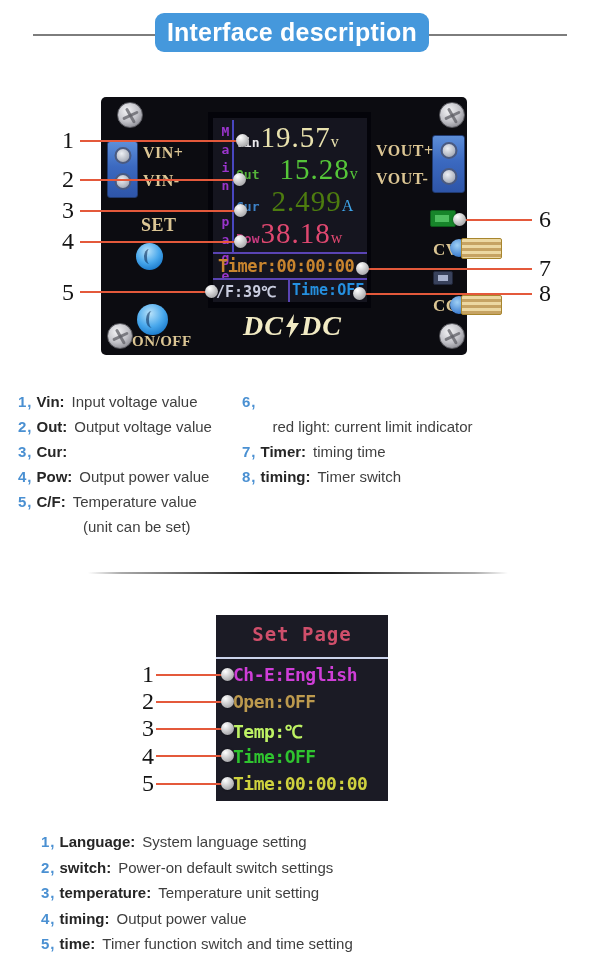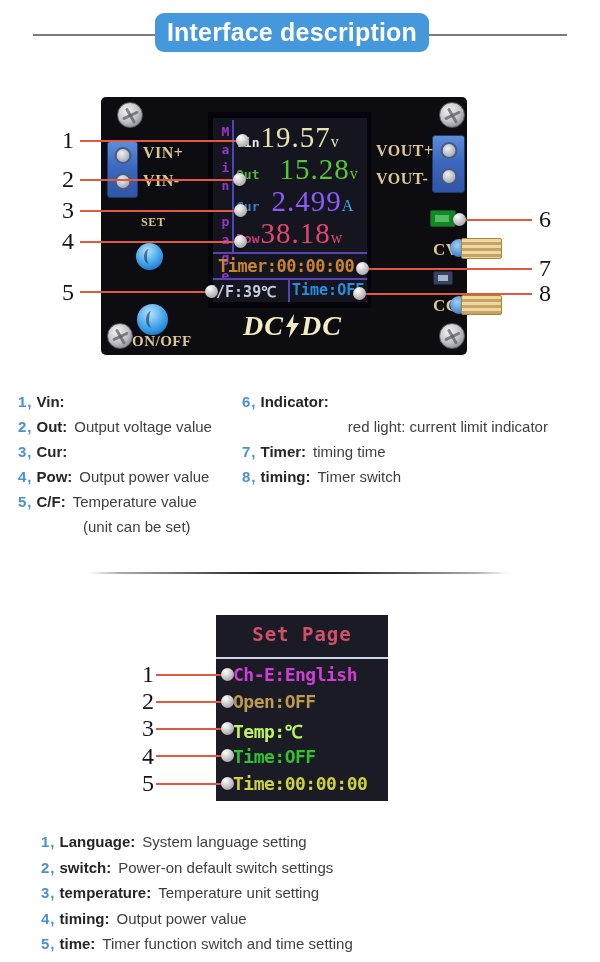--- a/index.html
+++ b/index.html
@@ -99,21 +99,21 @@
 </div>
 <div class="abs terminal" style="left:432px;top:135px;width:33px;height:58px;">
   <span class="tscrew" style="top:6px;"></span>
   <span class="tscrew" style="top:32px;"></span>
 </div>
 
 <div class="abs board-label" style="left:143px;top:144px;font-size:16px;">VIN+</div>
 <div class="abs board-label" style="left:143px;top:172px;font-size:16px;">VIN-</div>
 <div class="abs board-label" style="left:376px;top:142px;font-size:16px;">VOUT+</div>
 <div class="abs board-label" style="left:376px;top:170px;font-size:16px;">VOUT-</div>
-<div class="abs board-label" style="left:141px;top:215px;font-size:12px;">SET</div>
+<div class="abs board-label" style="left:141px;top:215px;font-size:18px;">SET</div>
 <div class="abs board-label" style="left:132px;top:333px;font-size:15px;">ON/OFF</div>
 <div class="abs board-label" style="left:433px;top:240px;font-size:17px;">CV</div>
 <div class="abs board-label" style="left:433px;top:296px;font-size:17px;">CC</div>
 
 <div class="abs btn-round" style="left:136px;top:243px;width:27px;height:27px;">
     <i></i>
   </div>
 <div class="abs btn-round" style="left:137px;top:304px;width:31px;height:31px;">
     <i></i>
   </div>
@@ -139,21 +139,21 @@
   <span class="rv" style="color: rgb(233, 226, 174);">19.57</span>
   <span class="ru" style="color: rgb(233, 226, 174);">v</span>
 </div>
 <div class="abs lcd-row" style="top:153px;">
   <span class="rl" style="color: rgb(85, 180, 58);">Out</span>
   <span class="rv" style="color: rgb(85, 198, 57); margin-left: 20px;">15.28</span>
   <span class="ru" style="color: rgb(85, 198, 57);">v</span>
 </div>
 <div class="abs lcd-row" style="top:185px;">
   <span class="rl" style="color: rgb(61, 130, 200);">Cur</span>
-  <span class="rv" style="color: #8b5cf6; margin-left: 12px;">2.499</span>
+  <span class="rv" style="color: #4d7c0f; margin-left: 12px;">2.499</span>
   <span class="ru" style="color: rgb(63, 168, 238);">A</span>
 </div>
 <div class="abs lcd-row" style="top:217px;">
   <span class="rl" style="color: rgb(201, 58, 128);">Pow</span>
   <span class="rv" style="color: rgb(224, 72, 112);">38.18</span>
   <span class="ru" style="color: rgb(224, 72, 112);">w</span>
 </div>
 
 <div class="abs lcd-hline" style="top:252px;"></div>
 <div class="abs lcd-timer">Timer:00:00:00</div>
@@ -194,20 +194,21 @@
 <div class="abs cnum" style="left:57px;top:229px;">4</div>
 <div class="abs cnum" style="left:57px;top:280px;">5</div>
 <div class="abs cnum" style="left:534px;top:207px;">6</div>
 <div class="abs cnum" style="left:534px;top:256px;">7</div>
 <div class="abs cnum" style="left:534px;top:281px;">8</div>
 
 <div class="abs desc" style="left:18px;top:389px;width:225px;">
   <div class="row">
       <span class="dnum">1</span>
       <span class="dlabel">Vin:</span>
+      <span>Input voltage value</span>
     </div>
   <div class="row">
       <span class="dnum">2</span>
       <span class="dlabel">Out:</span>
       <span>Output voltage value</span>
     </div>
   <div class="row">
       <span class="dnum">3</span>
       <span class="dlabel">Cur:</span>
     </div>
@@ -220,21 +221,20 @@
       <span class="dnum">5</span>
       <span class="dlabel">C/F:</span>
       <span>Temperature value</span>
     </div>
   <div class="sub" style="padding-left:65px;">(unit can be set)</div>
 </div>
 
 <div class="abs desc" style="left:242px;top:389px;width:345px;">
   <div class="row">
     <span class="dnum">6</span>
-      <span class="dlabel">Indicator:</span>
     <span><br><span style="padding-left:12px;">red light: current limit indicator</span></span>
   </div>
   <div class="row">
       <span class="dnum">7</span>
       <span class="dlabel">Timer:</span>
       <span>timing time</span>
     </div>
   <div class="row">
       <span class="dnum">8</span>
       <span class="dlabel">timing:</span>

